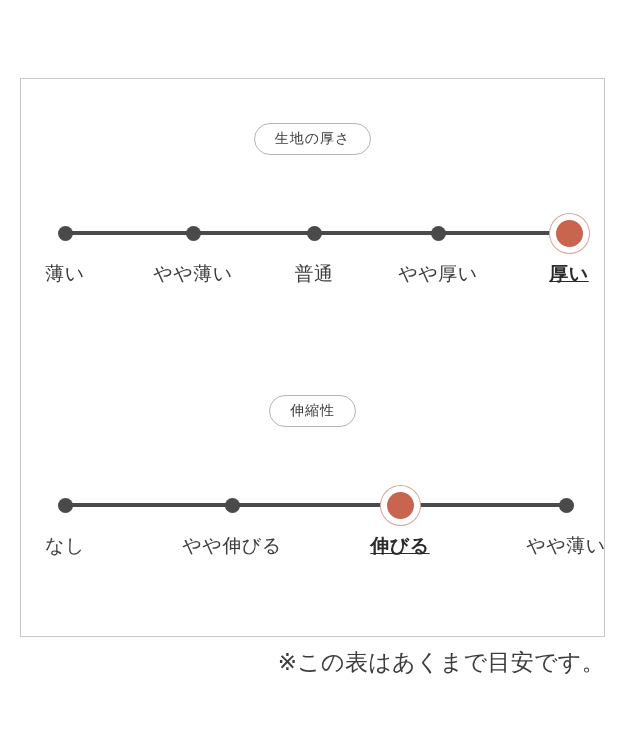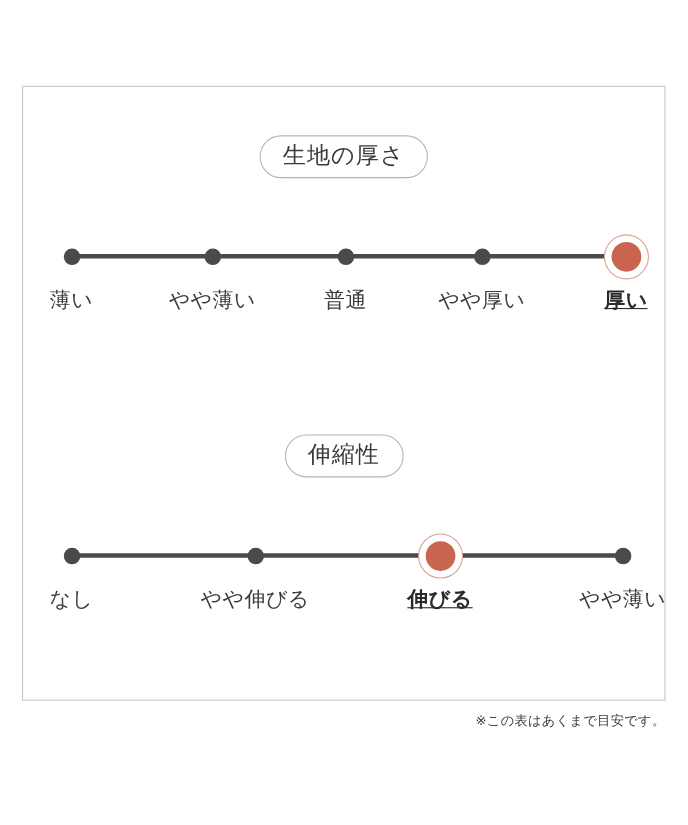--- a/index.html
+++ b/index.html
@@ -38,21 +38,21 @@
     position: absolute;
     left: 0;
     width: 100%;
     display: flex;
     justify-content: center;
   }
   .pill {
     border: 1px solid #b4b4b4;
     border-radius: 999px;
     padding: 7px 20px 9px 20px;
-    font-size: 21px;
+    font-size: 14px;
     line-height: 1;
     letter-spacing: 1px;
     color: #3a3a3a;
     white-space: nowrap;
     background: #ffffff;
   }
 
   
   .scale {
     position: absolute;
@@ -109,21 +109,21 @@
     font-weight: bold;
     color: #2b2b2b;
     text-decoration: underline;
   }
 
   
   .note {
     position: absolute;
     right: 20px;
     top: 648px;
-    font-size: 12px;
+    font-size: 23px;
     line-height: 1.3;
     color: #3c3c3c;
     letter-spacing: 0.3px;
     white-space: nowrap;
   }
 </style>
 </head>
 <body>
 
 <div class="page">

